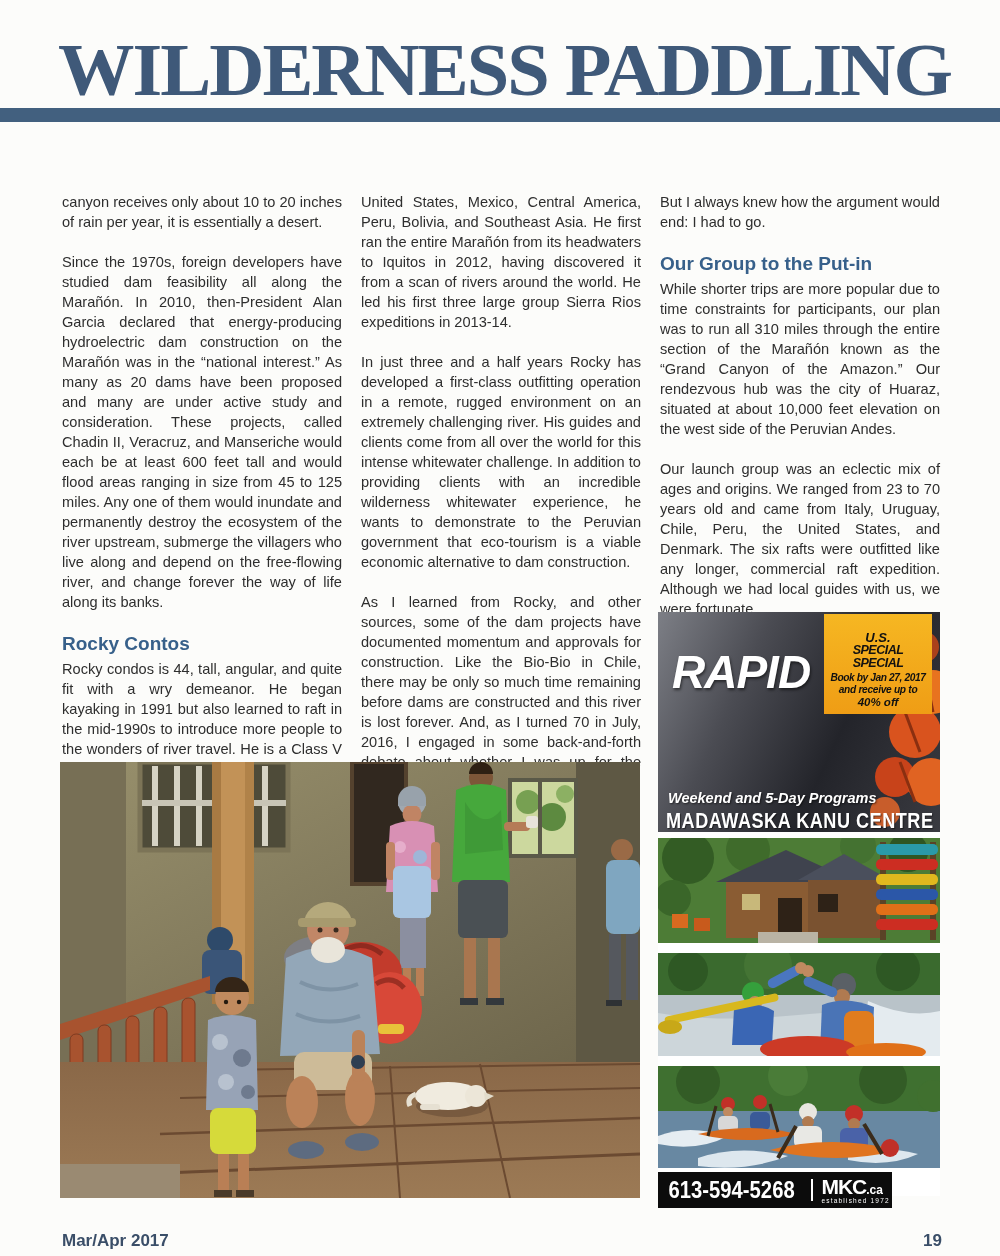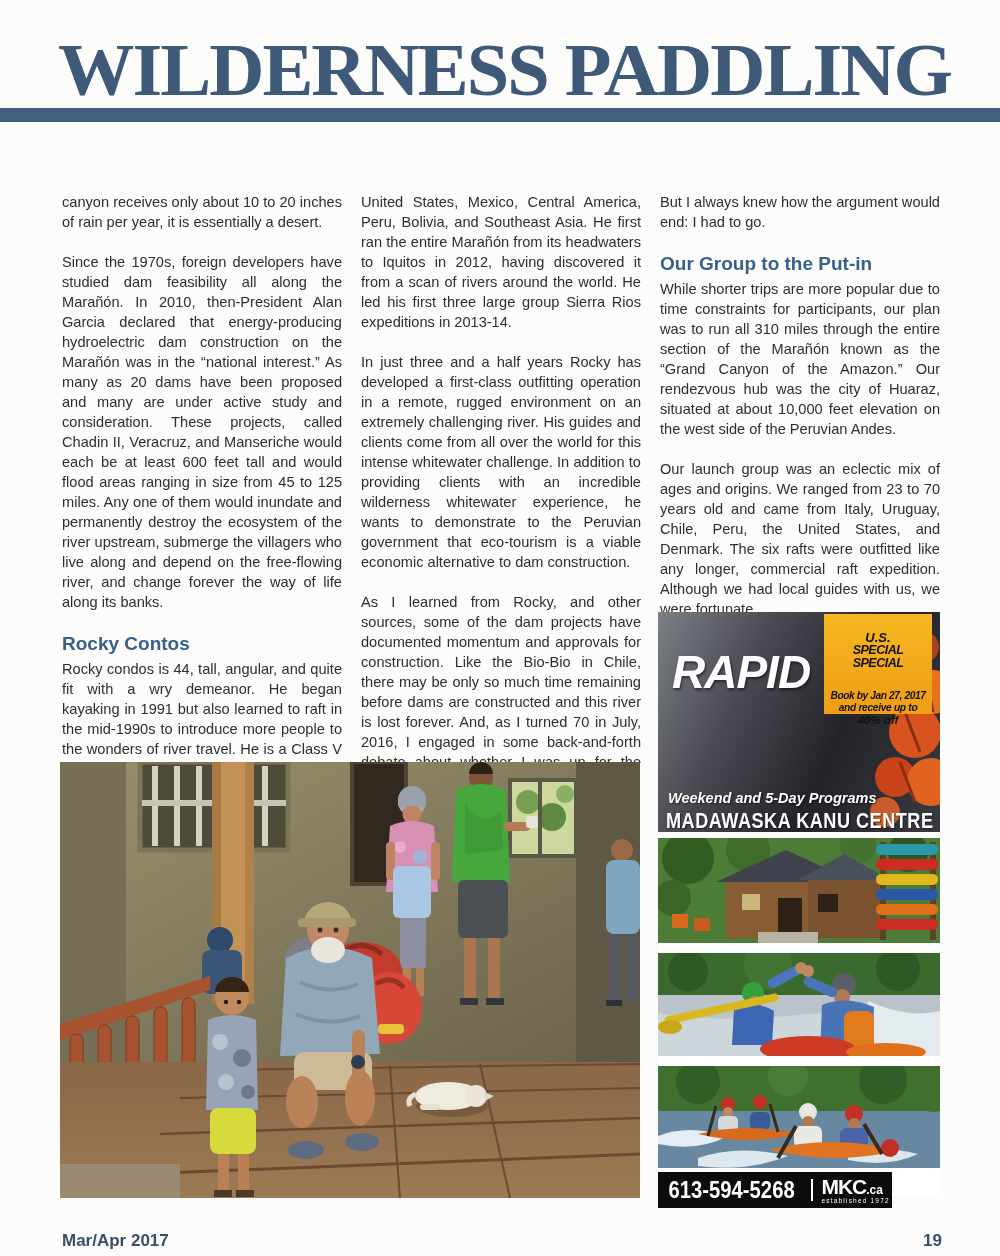--- a/index.html
+++ b/index.html
@@ -50,21 +50,21 @@
     background:linear-gradient(115deg,#7d7f86 0%,#4b4c53 30%,#23242a 62%,#3a3b41 100%);
   }
   .ad-leaves { position:absolute; right:0; top:0; width:95px; height:220px; }
   .ad-promo {
     position:absolute; right:8px; top:2px; width:108px; height:100px;
     background:linear-gradient(180deg,#f6b722 0%,#ef9d15 100%);
     color:#111; text-align:center; font-style:italic; padding-top:17px;
   }
   .ad-promo .pl1 { font-weight:bold; font-size:13px; line-height:13px; }
   .ad-promo .pl2 { font-weight:bold; font-size:12.5px; line-height:13px; letter-spacing:-0.5px;}
-  .ad-promo .pl4 { font-weight:bold; font-size:10.2px; line-height:12px; margin-top:20px; letter-spacing:-0.4px;}
+  .ad-promo .pl4 { font-weight:bold; font-size:10.2px; line-height:12px; margin-top:2px; letter-spacing:-0.4px;}
   .ad-promo .pl5 { font-weight:bold; font-size:10.2px; line-height:12px; letter-spacing:-0.3px;}
   .ad-promo .pl6 { font-weight:bold; font-size:11.5px; line-height:13px; }
   .ad-headline { position:absolute; left:14px; top:38px; color:#fff; font-style:italic; text-shadow:1px 2px 3px rgba(0,0,0,.55); }
   .ad-headline .h1 { font-weight:bold; font-size:27px; line-height:28px; }
   .ad-headline .h2 { font-weight:bold; font-size:46px; line-height:44px; letter-spacing:-1px; }
   .ad-headline .h3 { font-weight:bold; font-size:33px; line-height:36px; letter-spacing:-1px; }
   .ad-programs {
     position:absolute; left:10px; top:178px; color:#fff; font-style:italic;
     font-weight:bold; font-size:14.5px; text-shadow:1px 1px 2px rgba(0,0,0,.6);
   }

